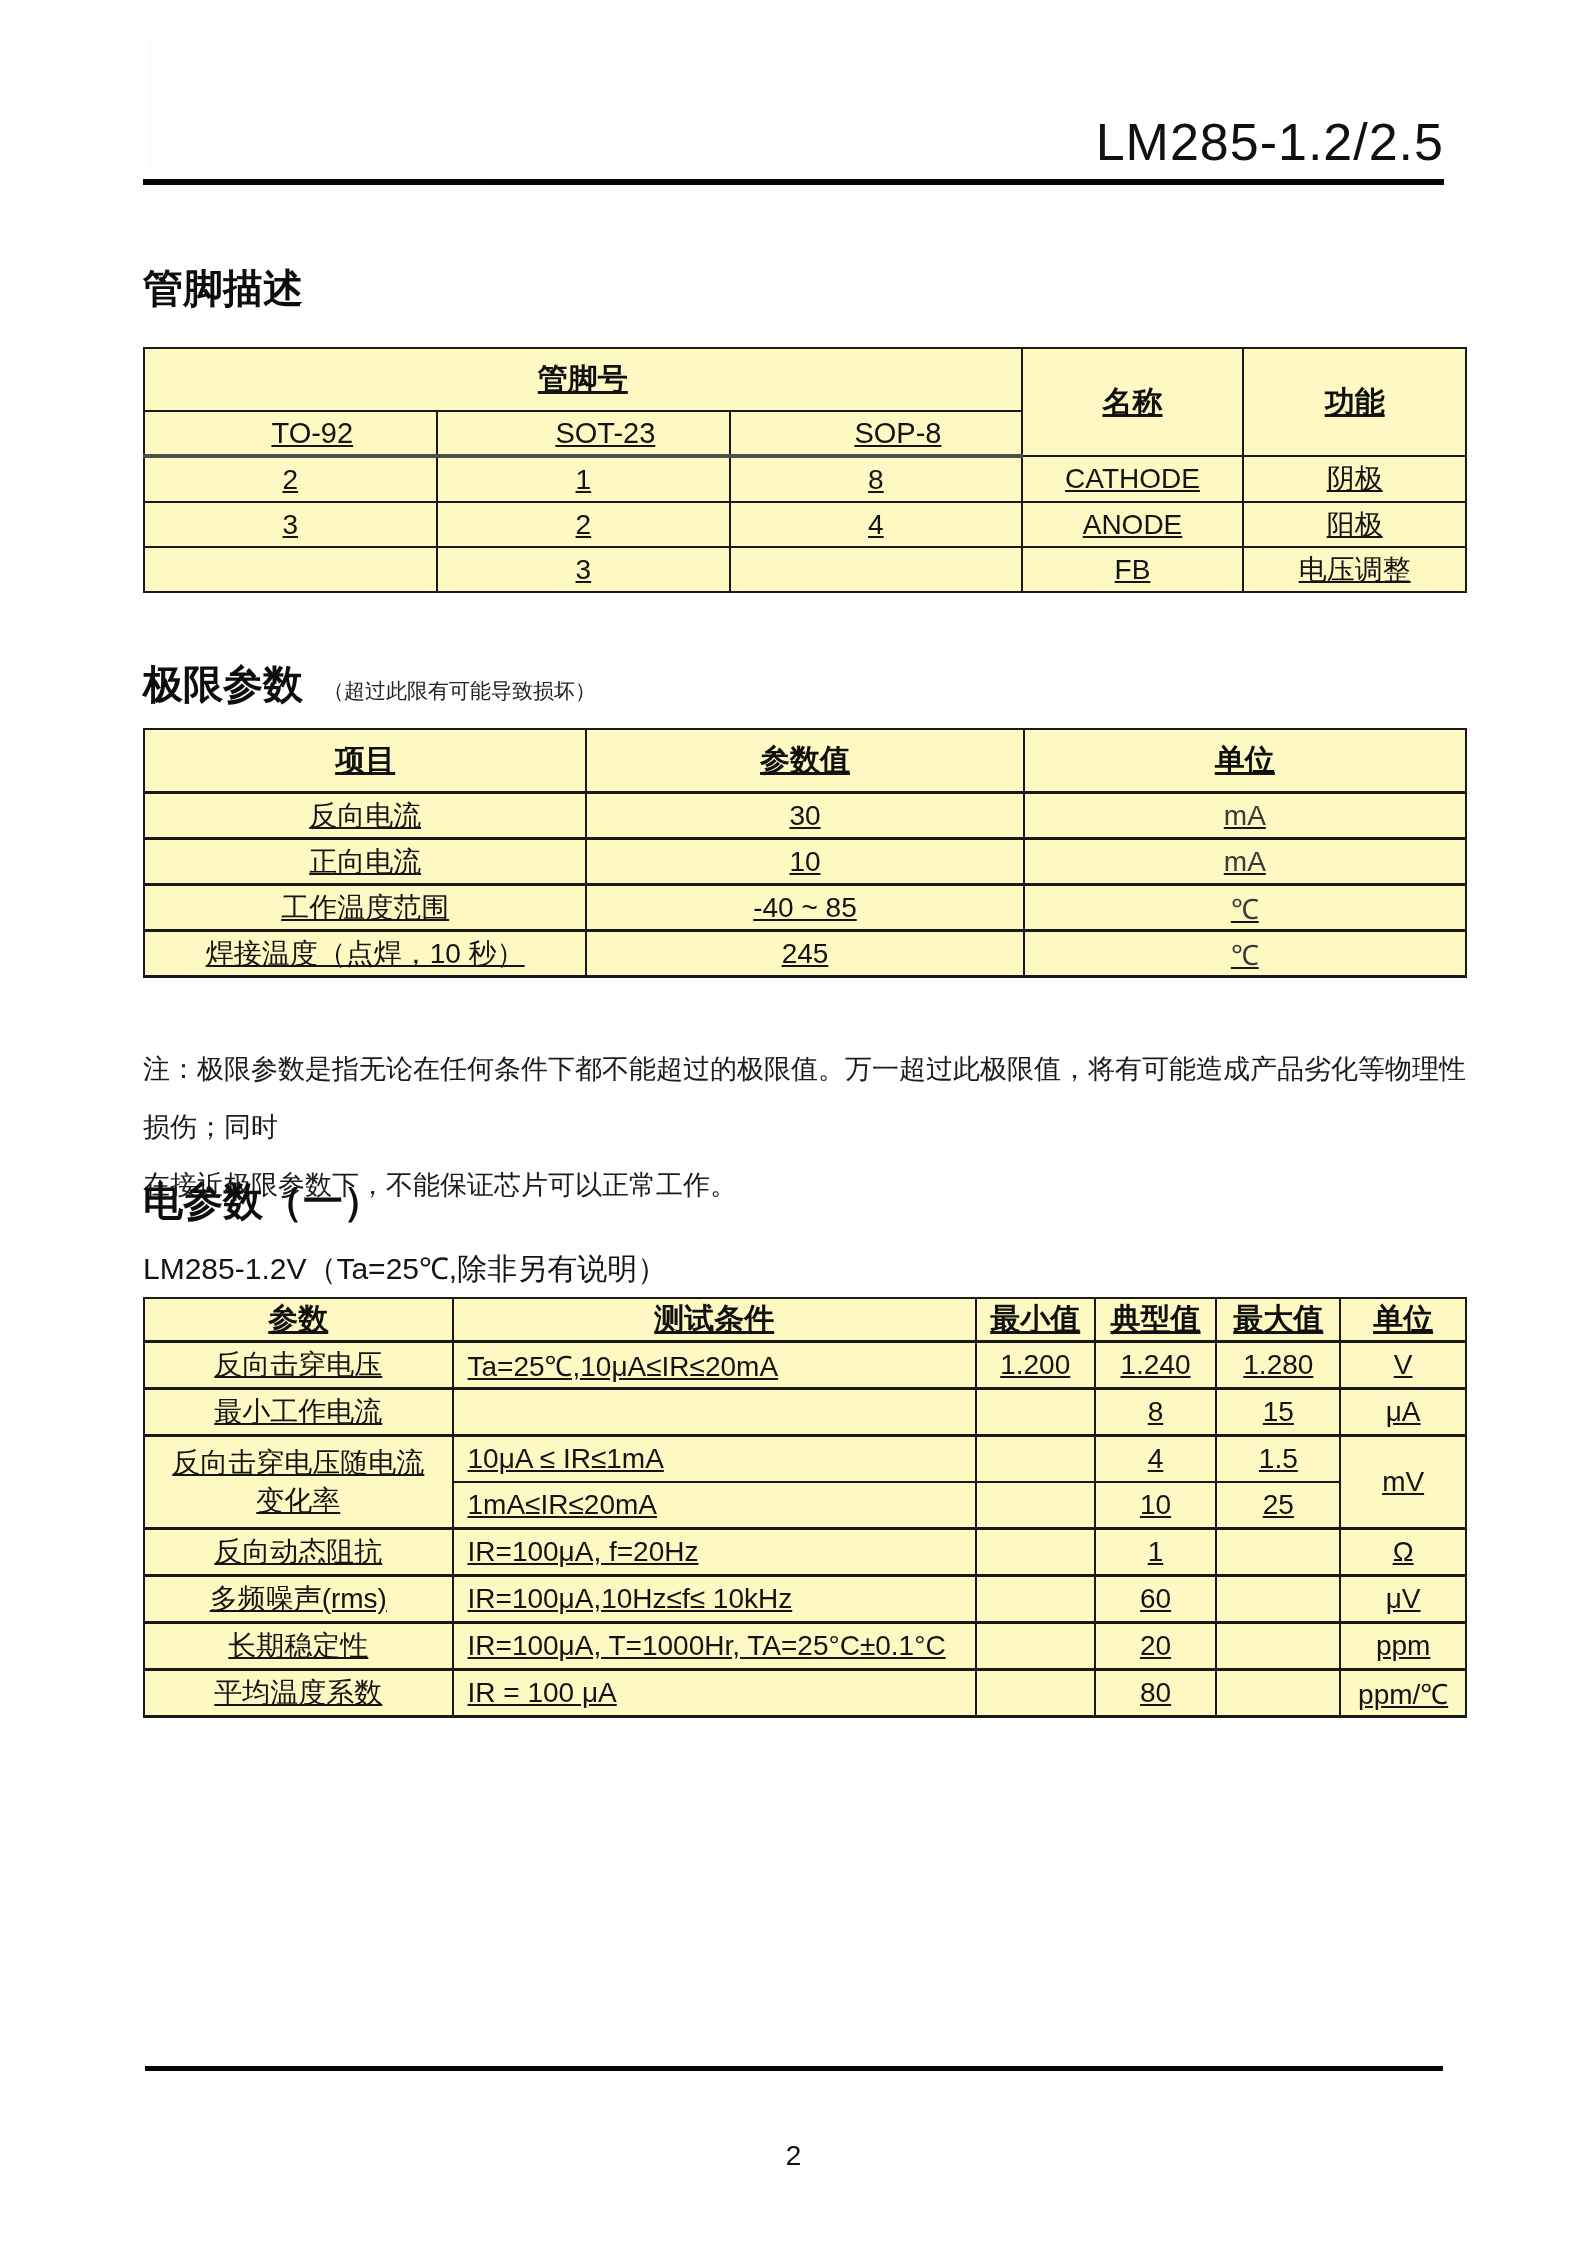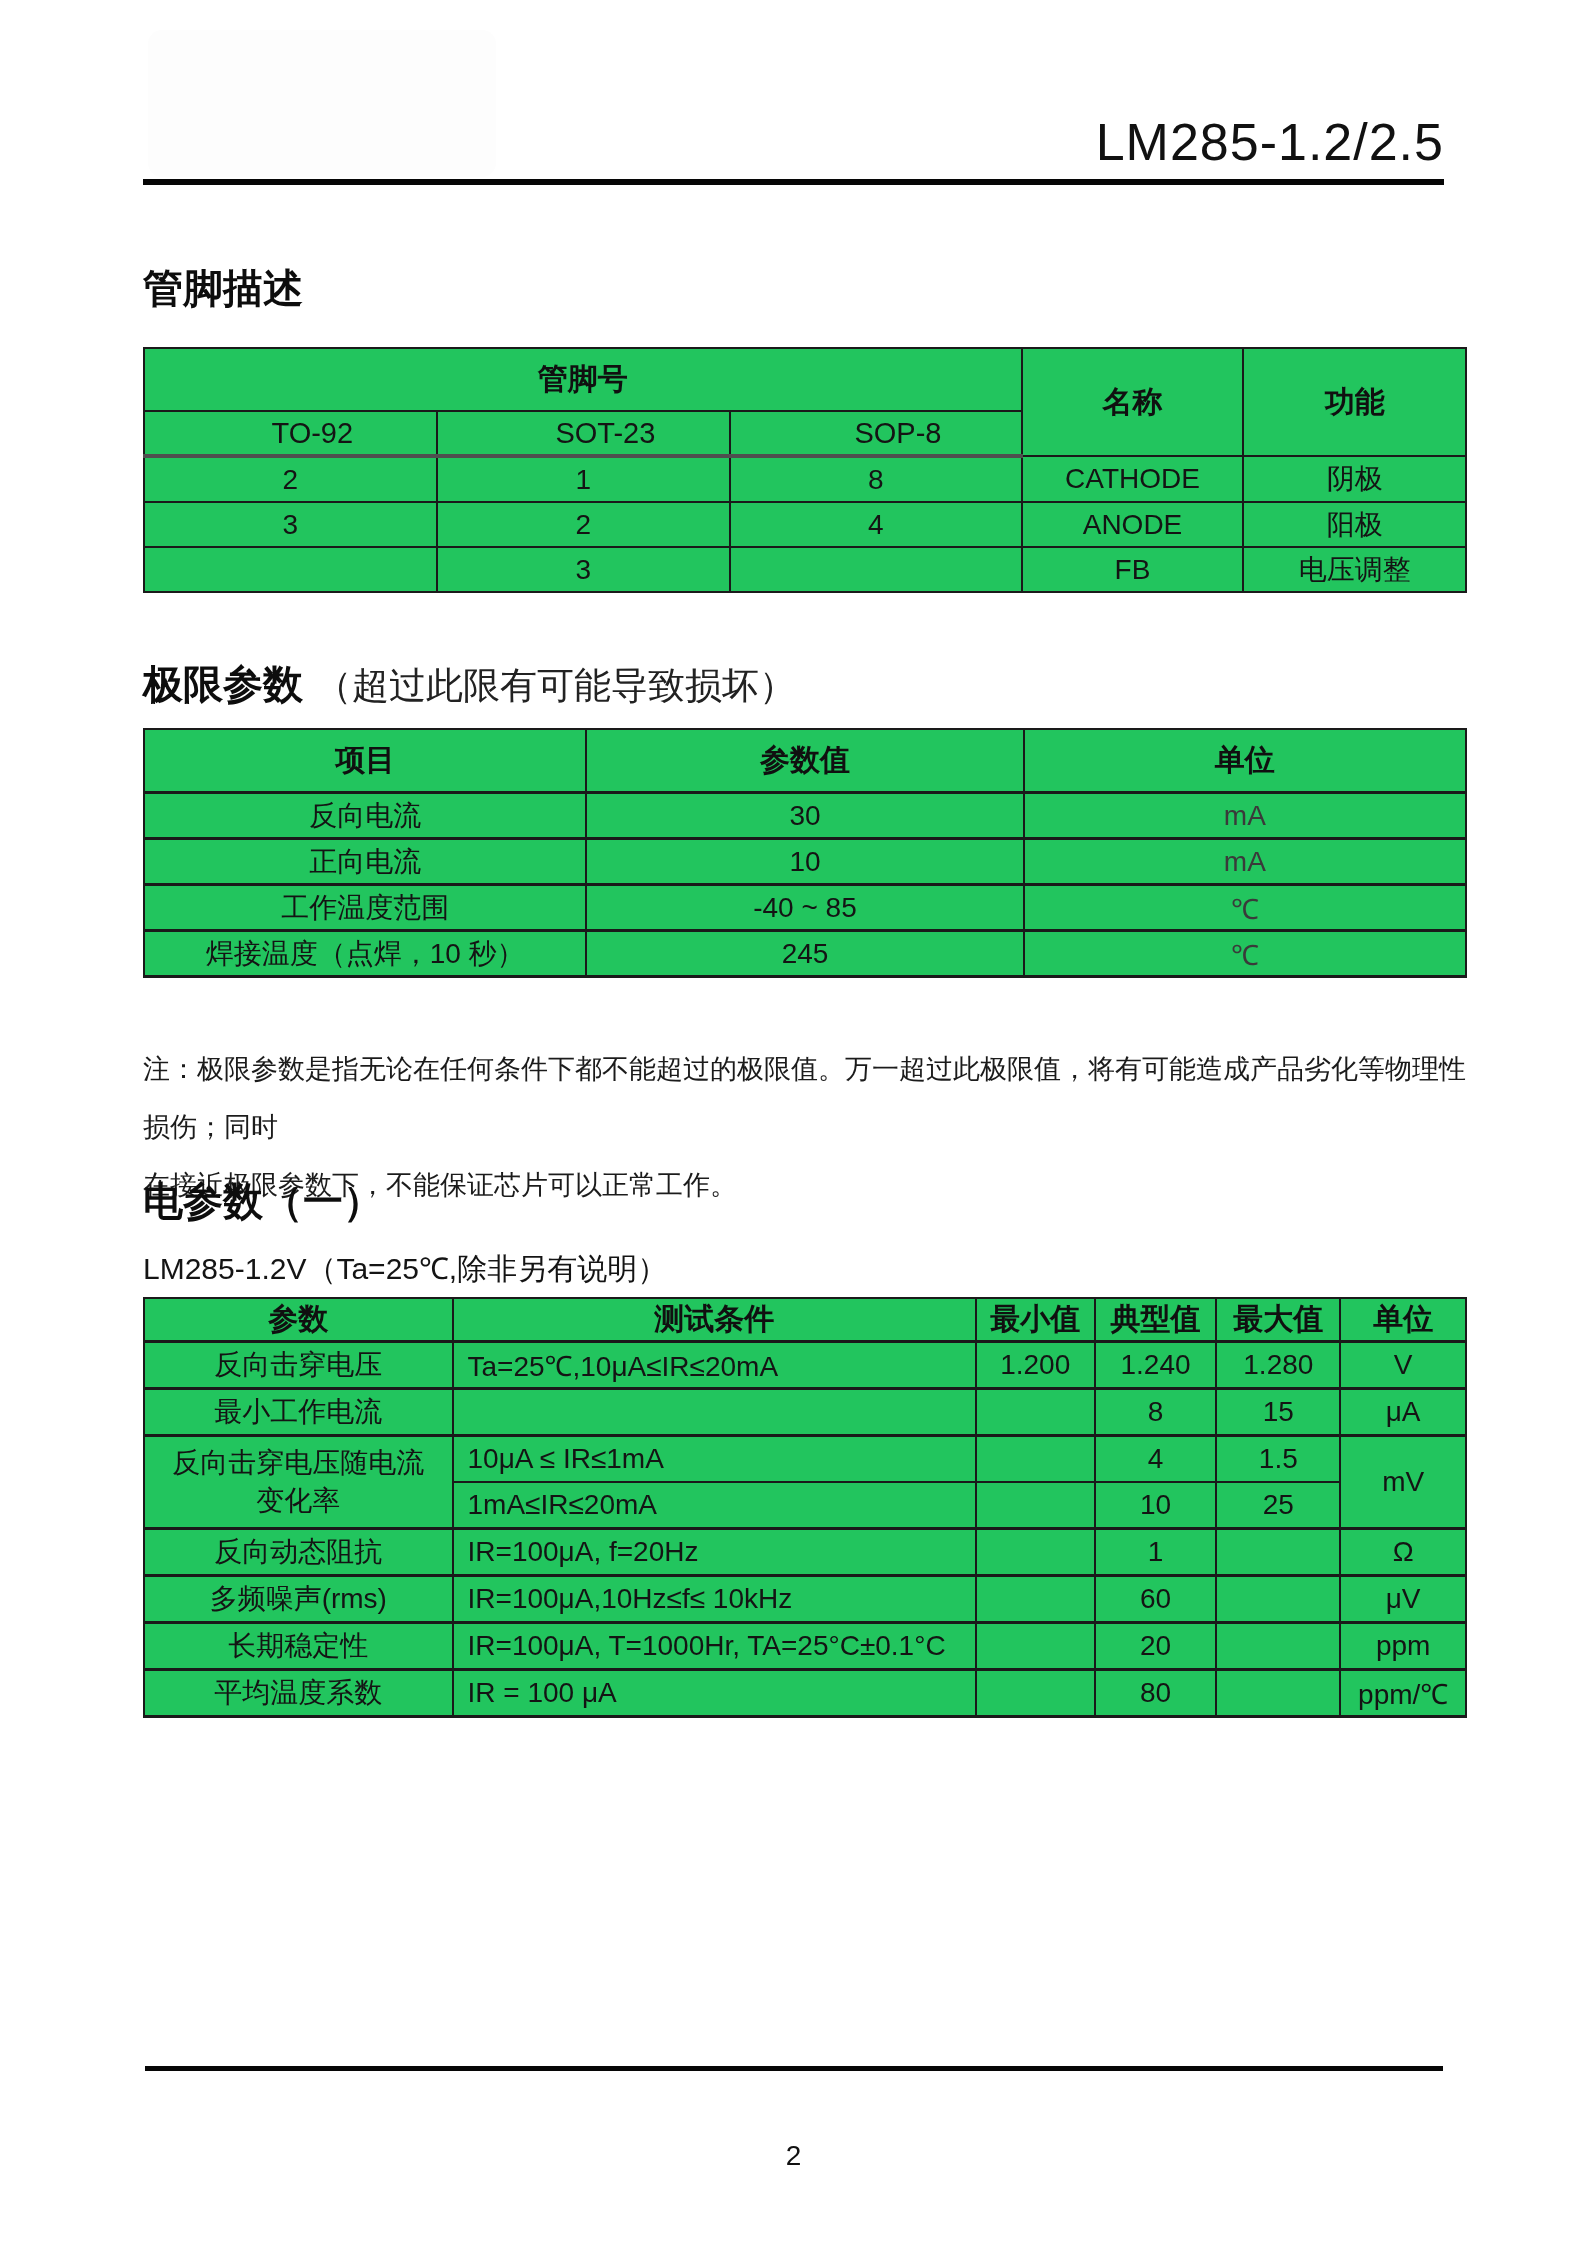--- a/index.html
+++ b/index.html
@@ -16,32 +16,32 @@
     text-align:right; font-size:52px; font-weight:400; color:#111; letter-spacing:1px;
   }
   .rule-top {
     position:absolute; left:143px; top:179px; width:1301px; height:6px; background:#060606;
   }
   .sec-heading {
     position:absolute; left:143px; font-size:40px; font-weight:700; color:#0d0d0d;
     white-space:nowrap; line-height:1.1;
   }
   .sec-heading .paren-note {
-    font-size:37px; font-weight:400; color:#222; margin-left:12px;
+    font-size:21px; font-weight:400; color:#222; margin-left:20px;
   }
   #sec1-heading { top:266px; }
   #sec2-heading { top:662px; }
   #sec3-heading { top:1179px; }
   .subtitle {
     position:absolute; left:143px; top:1247px; font-size:30px; font-weight:400; color:#141414;
     white-space:nowrap;
   }
   table.ds {
     position:absolute; left:143px; border-collapse:collapse; table-layout:fixed;
-    width:1324px; background:#22c55e;
+    width:1324px; background:#fef9c3;text-decoration:underline;
   }
   table.ds th, table.ds td {
     border:2px solid #1a1a1a; text-align:center; vertical-align:middle;
     font-size:28px; font-weight:400; color:#141414; padding:0; overflow:hidden;
   }
   table.ds th { font-size:30px; font-weight:700; color:#101010; }
   
   #pin-table { top:347px; }
   #pin-table tr.hrow1 th { height:61px; }
   #pin-table tr.hrow2 td { height:42px; border-bottom:4px solid #4f4f4f; font-size:29px;padding-left:44px; }

